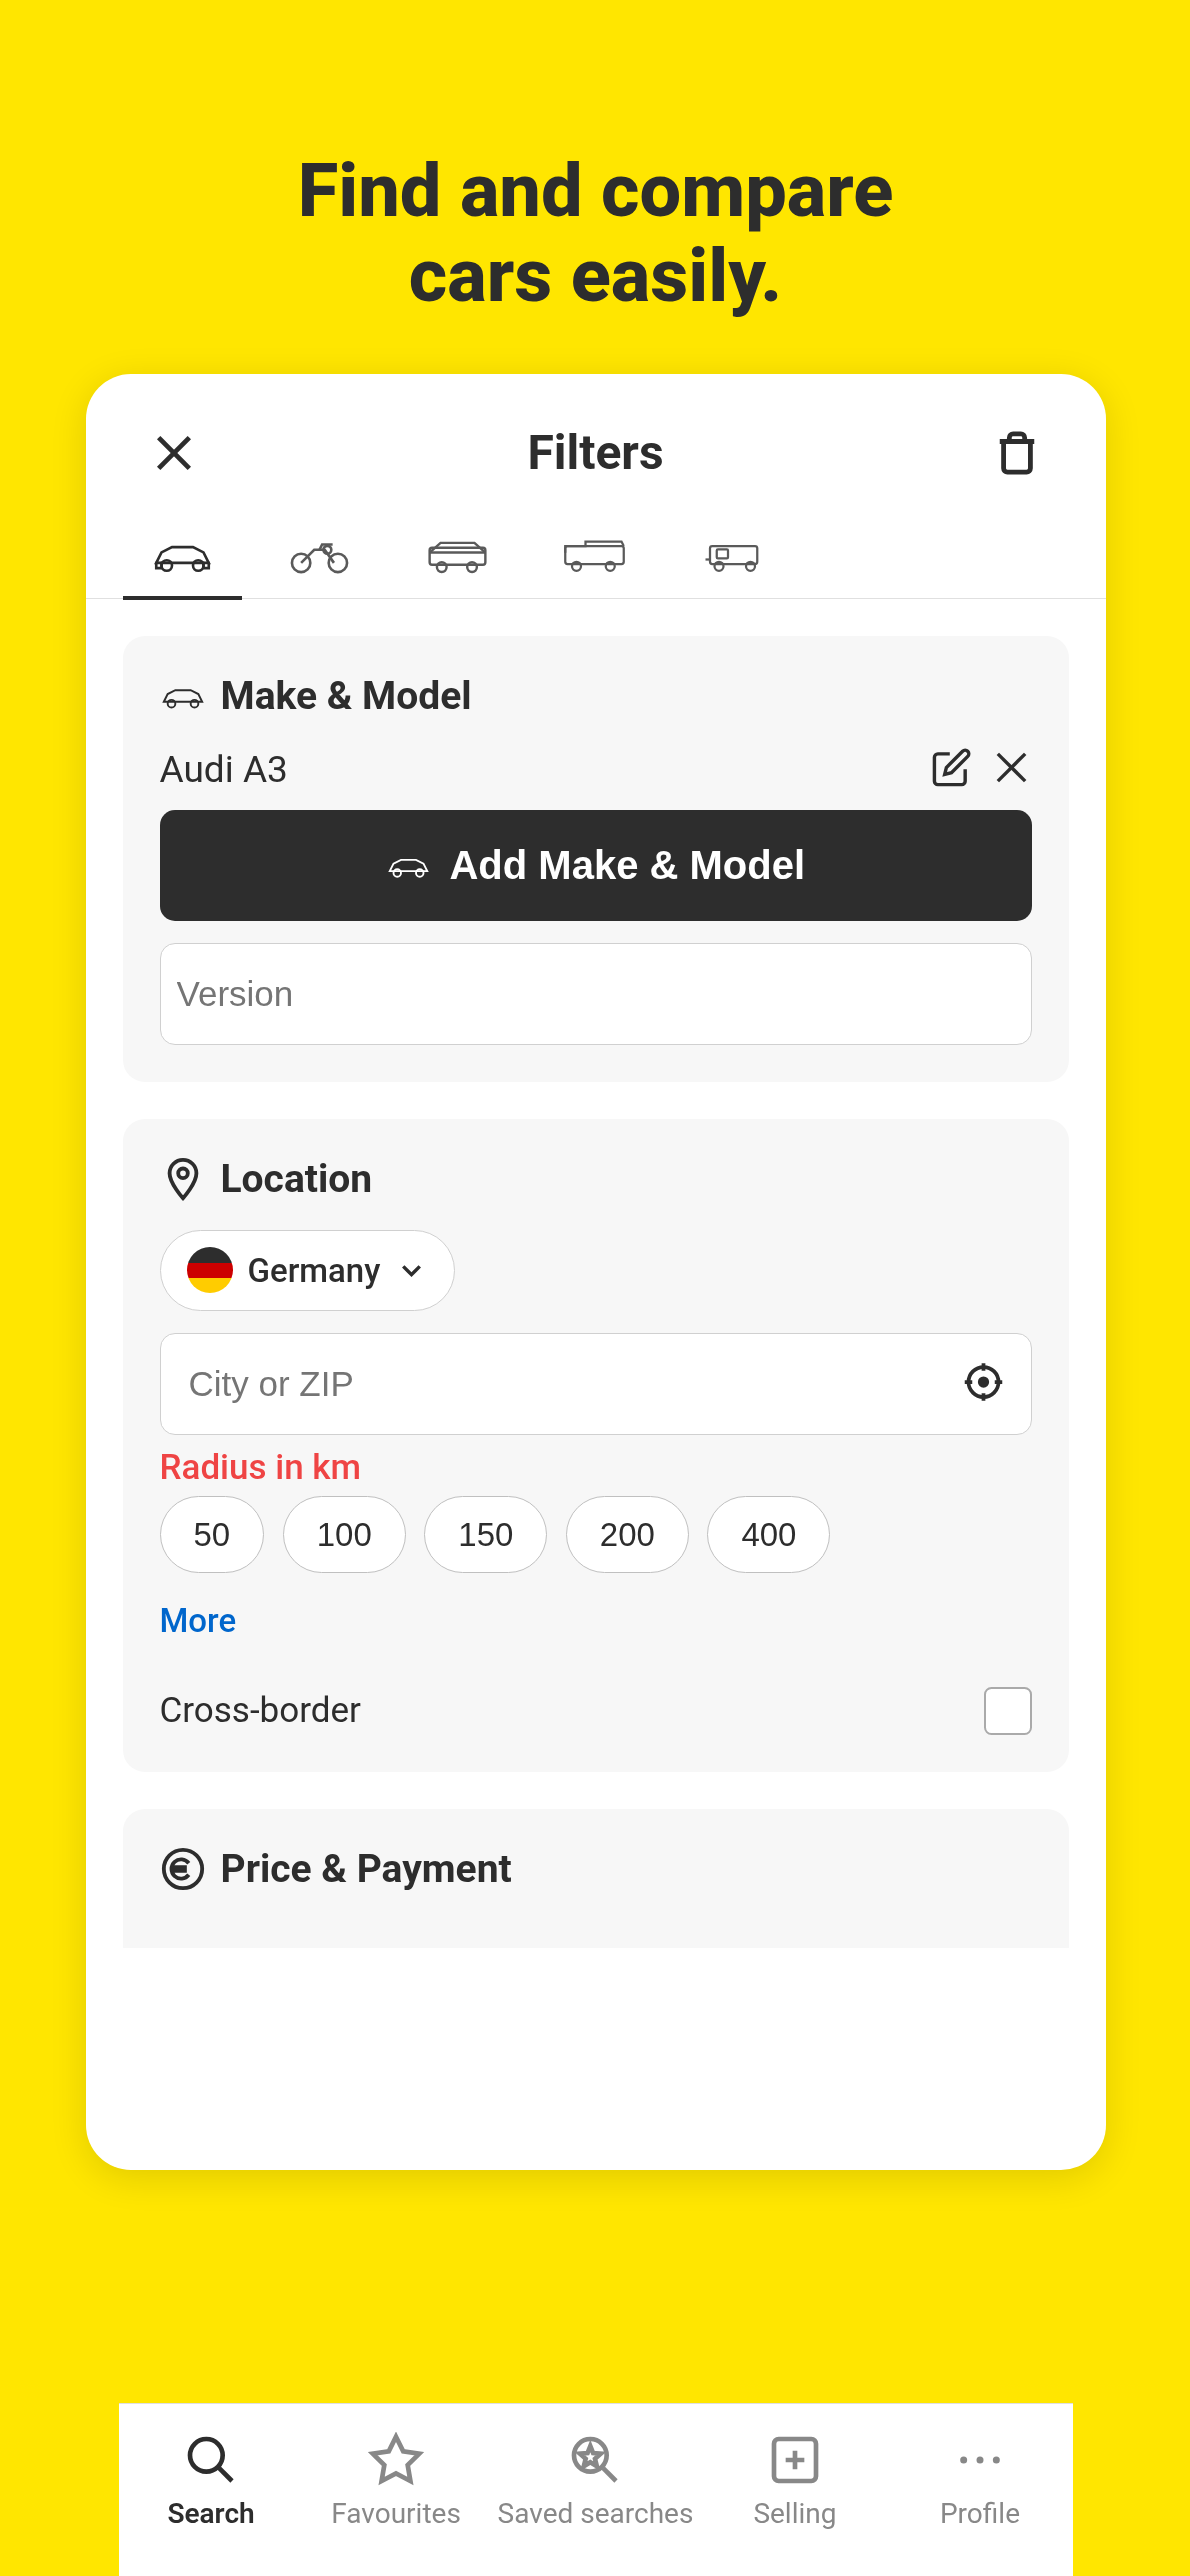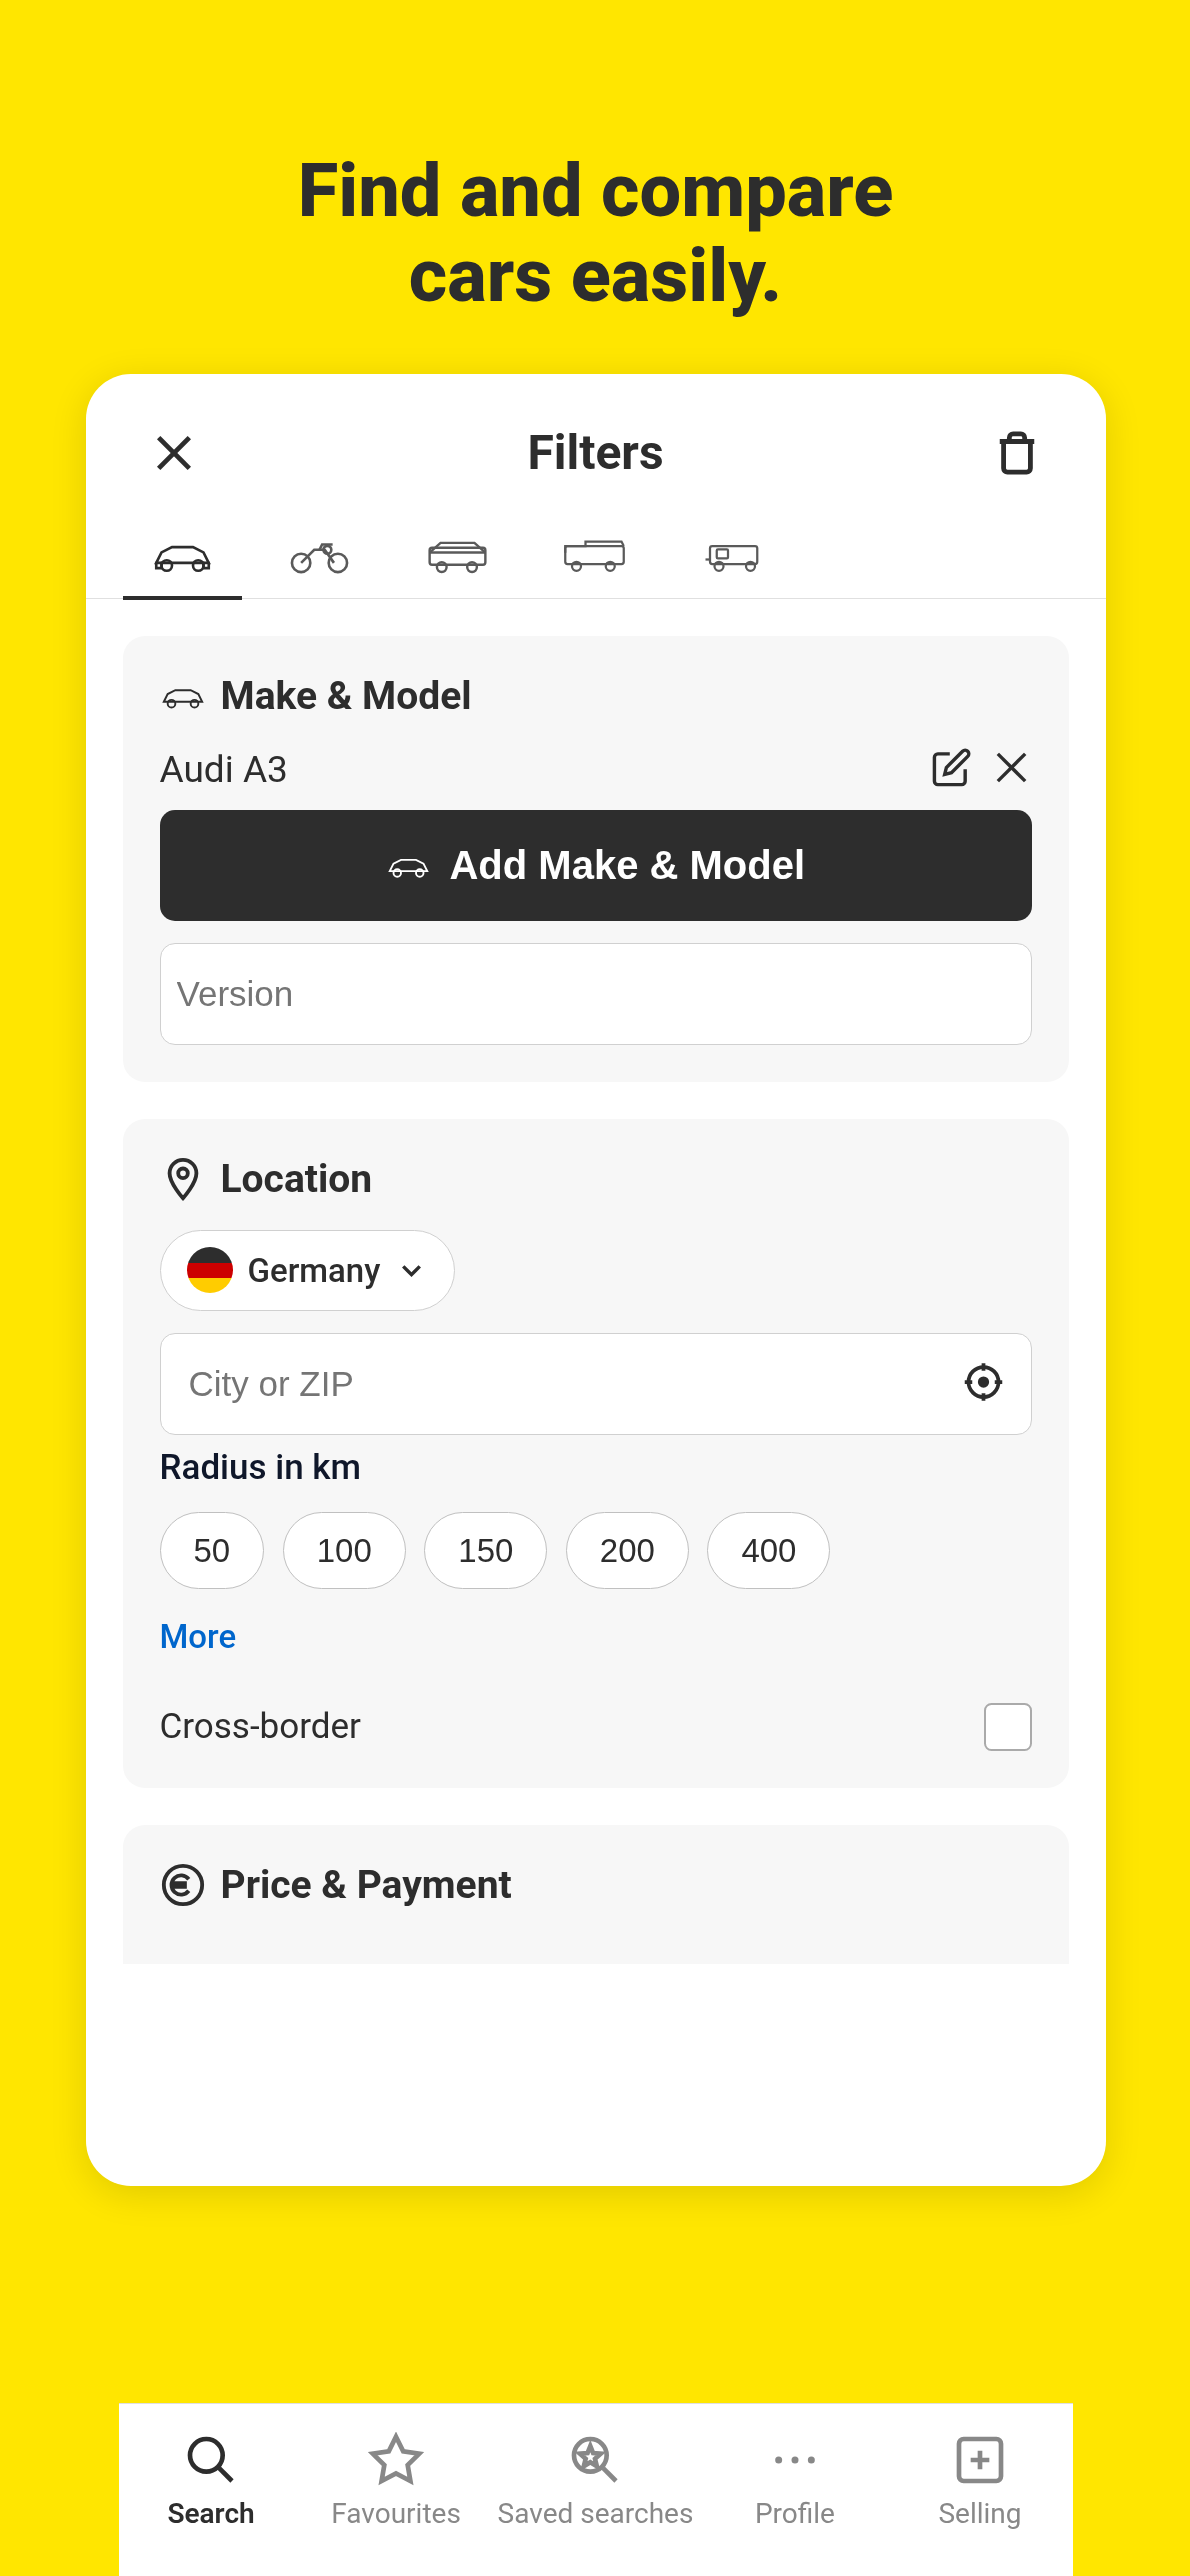--- a/index.html
+++ b/index.html
@@ -249,23 +249,23 @@
       width: 45px;
       height: 45px;
       fill: none;
       stroke: #2d2d2d;
       stroke-width: 2;
     }
 
     
     .radius-label {
       font-size: 35px;
-      color: #0f172a;
+      color: #ef4444;
       font-weight: 500;
-      margin-bottom: 24px;
+      margin-bottom: 8px;
     }
 
     
     .radius-chips {
       display: flex;
       gap: 18.5px;
       flex-wrap: wrap;
       margin-bottom: 28px;
     }
     .radius-chip {
@@ -573,28 +573,28 @@
     <svg viewBox="0 0 24 24">
       <circle cx="10" cy="10" r="7"></circle>
       <line x1="15.5" y1="15.5" x2="21" y2="21"></line>
       <polygon points="10,6 11.2,9 14.5,9.3 12,11.5 12.8,14.7 10,13 7.2,14.7 8,11.5 5.5,9.3 8.8,9"></polygon>
     </svg>
     <span class="nav-label">Saved searches</span>
   </div>
 
   <div class="nav-item">
     <svg viewBox="0 0 24 24">
+      <rect x="3" y="3" width="18" height="18" rx="2"></rect>
+      <path d="M8 12h8M12 8v8"></path>
+    </svg>
+    <span class="nav-label">Selling</span>
+  </div>
+
+  <div class="nav-item">
+    <svg viewBox="0 0 24 24">
       <circle cx="5" cy="12" r="1.5" style="fill:#888;stroke:none"></circle>
       <circle cx="12" cy="12" r="1.5" style="fill:#888;stroke:none"></circle>
       <circle cx="19" cy="12" r="1.5" style="fill:#888;stroke:none"></circle>
     </svg>
     <span class="nav-label">Profile</span>
   </div>
-
-  <div class="nav-item">
-    <svg viewBox="0 0 24 24">
-      <rect x="3" y="3" width="18" height="18" rx="2"></rect>
-      <path d="M8 12h8M12 8v8"></path>
-    </svg>
-    <span class="nav-label">Selling</span>
-  </div>
 </div>
 
 
 </body></html>

